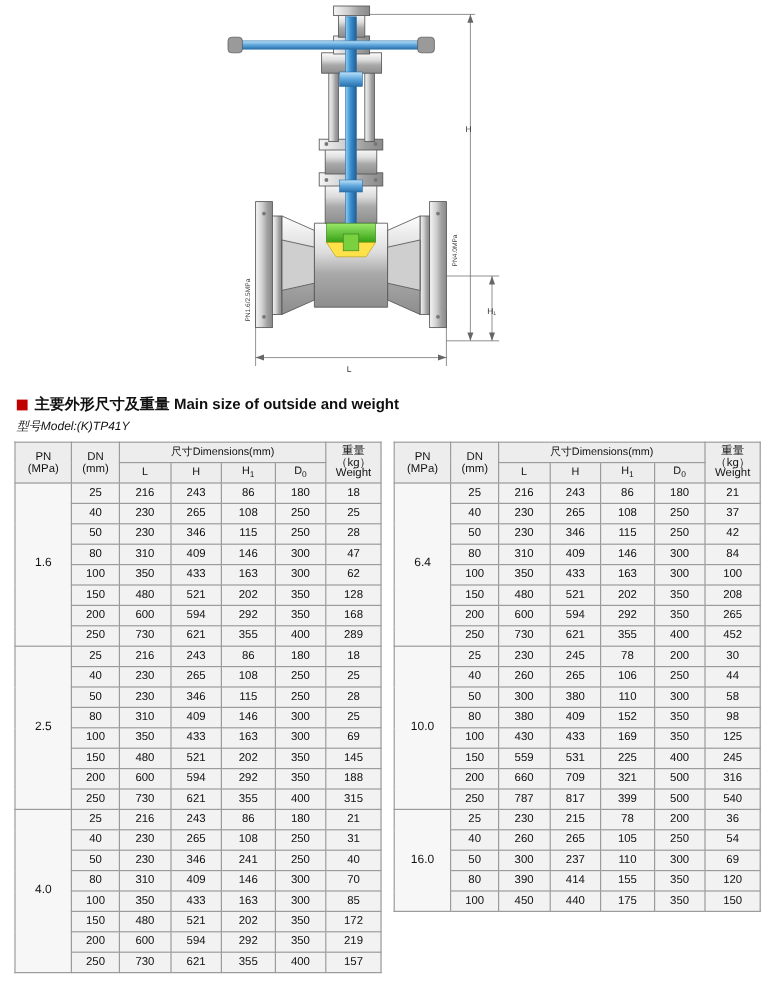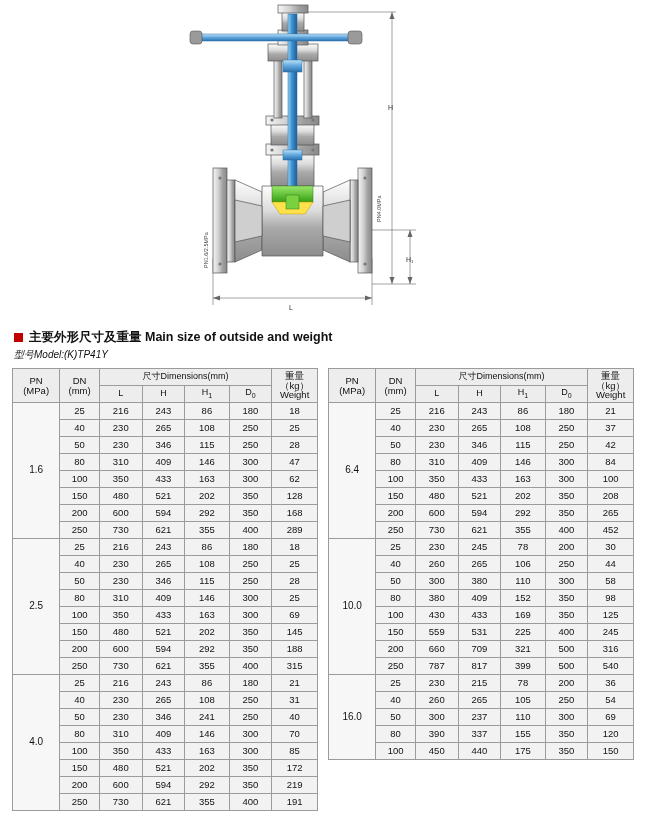--- a/index.html
+++ b/index.html
@@ -425,21 +425,21 @@
             <td>292</td>
             <td>350</td>
             <td>219</td>
           </tr>
           <tr>
             <td>250</td>
             <td>730</td>
             <td>621</td>
             <td>355</td>
             <td>400</td>
-            <td>191</td>
+            <td>157</td>
           </tr>
         </tbody>
     </table>
 
     <table class="spec">
       <colgroup>
         <col class="c-pn">
           <col class="c-dn">
           <col class="c-l">
           <col class="c-h">
@@ -623,21 +623,21 @@
             <td>50</td>
             <td>300</td>
             <td>237</td>
             <td>110</td>
             <td>300</td>
             <td>69</td>
           </tr>
           <tr>
             <td>80</td>
             <td>390</td>
-            <td>337</td>
+            <td>414</td>
             <td>155</td>
             <td>350</td>
             <td>120</td>
           </tr>
           <tr>
             <td>100</td>
             <td>450</td>
             <td>440</td>
             <td>175</td>
             <td>350</td>

